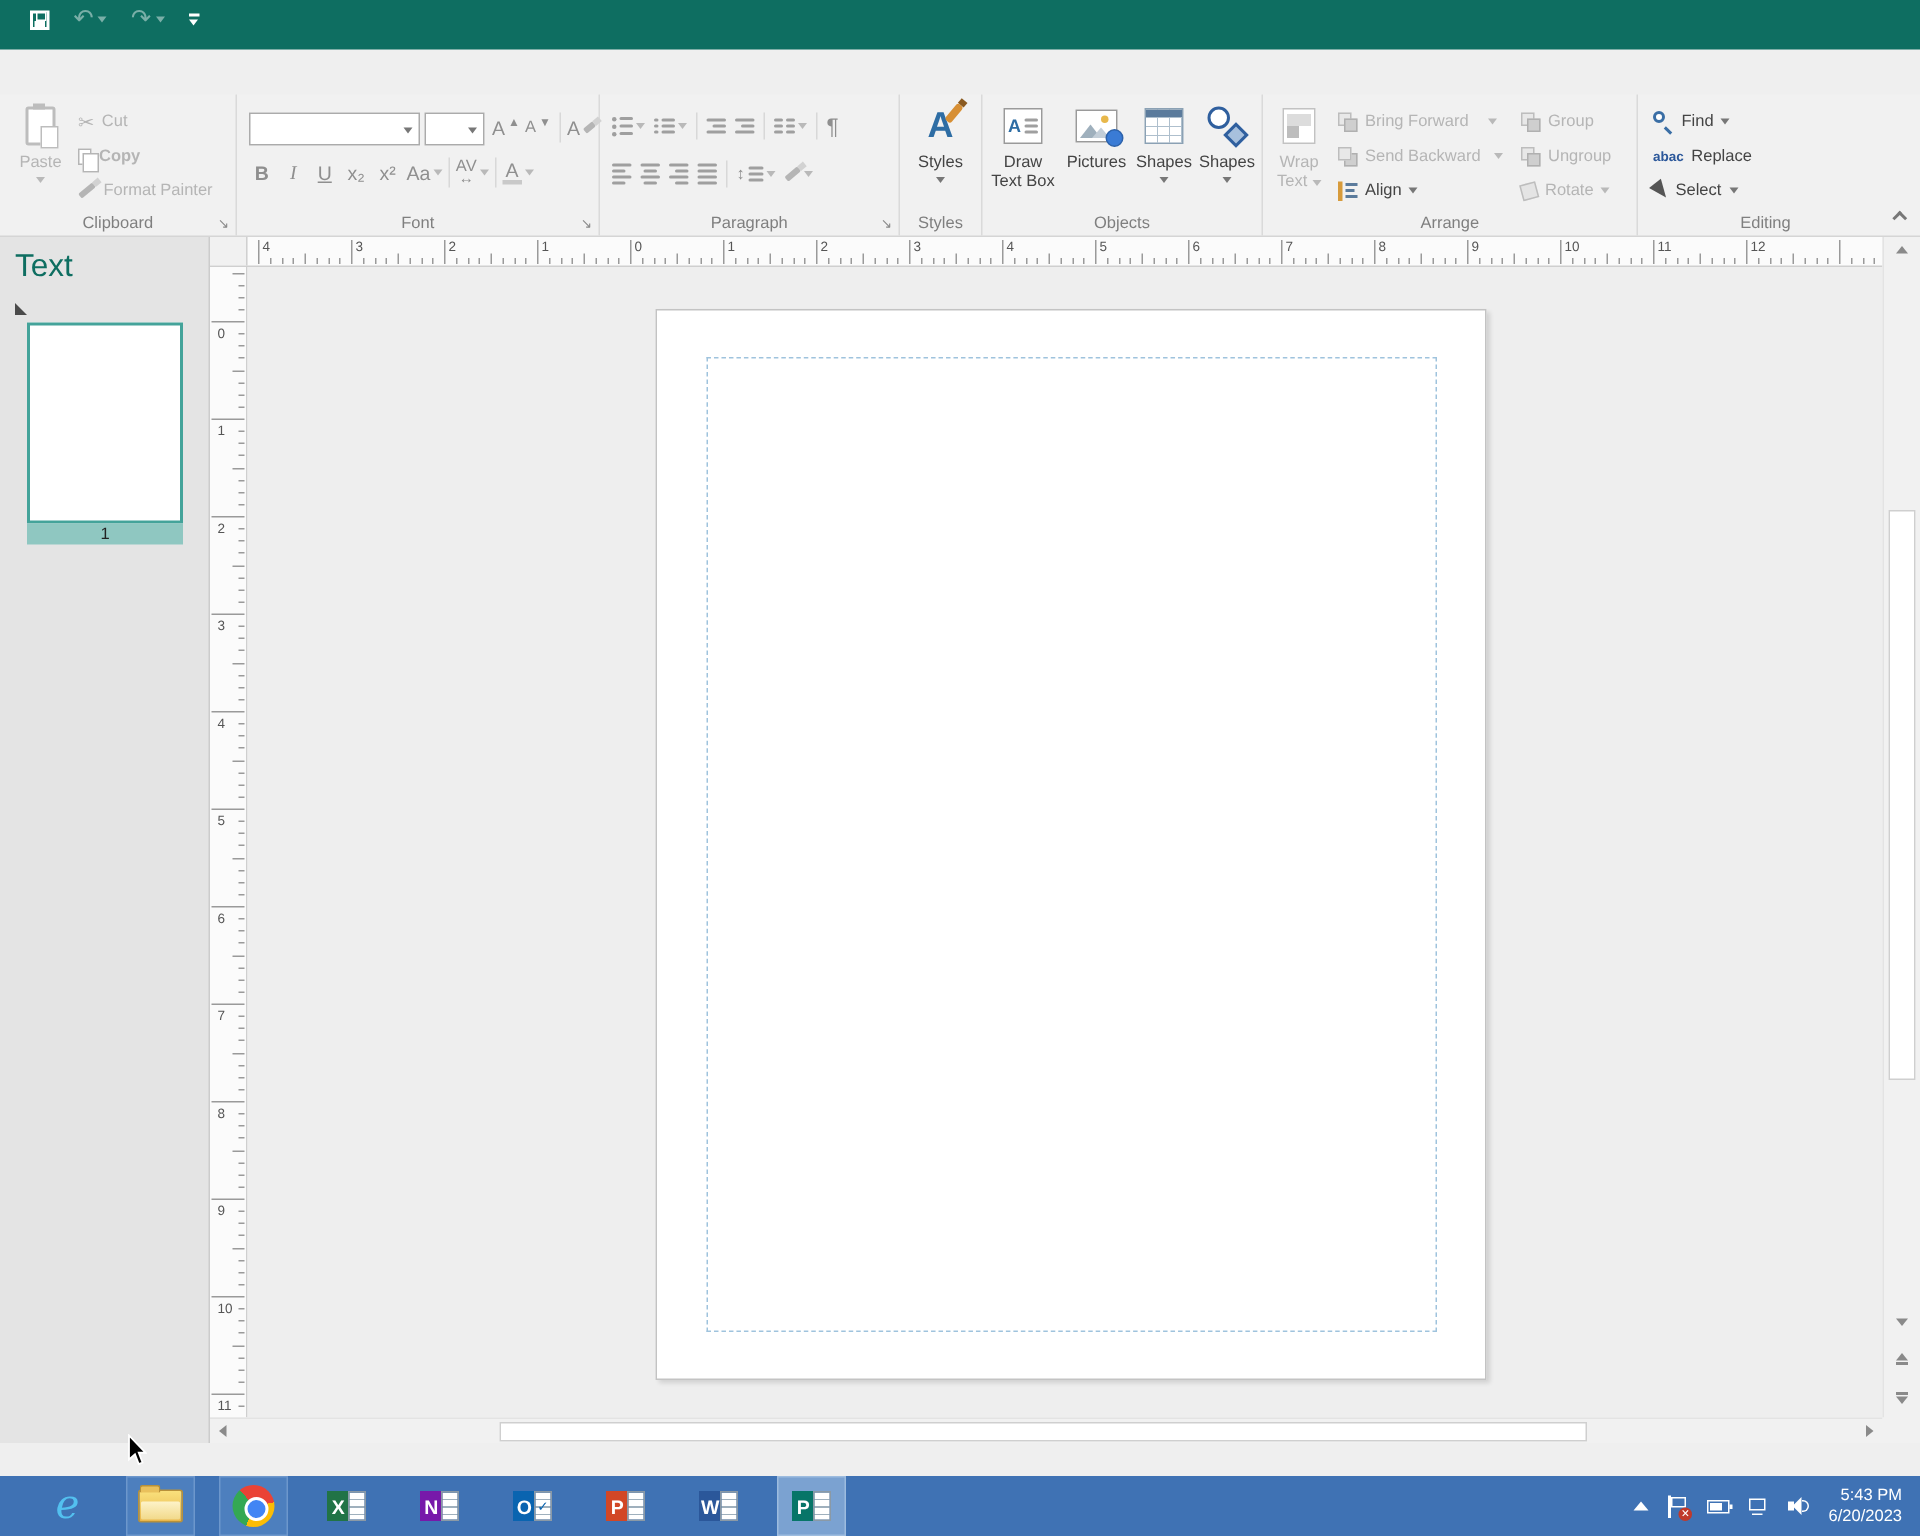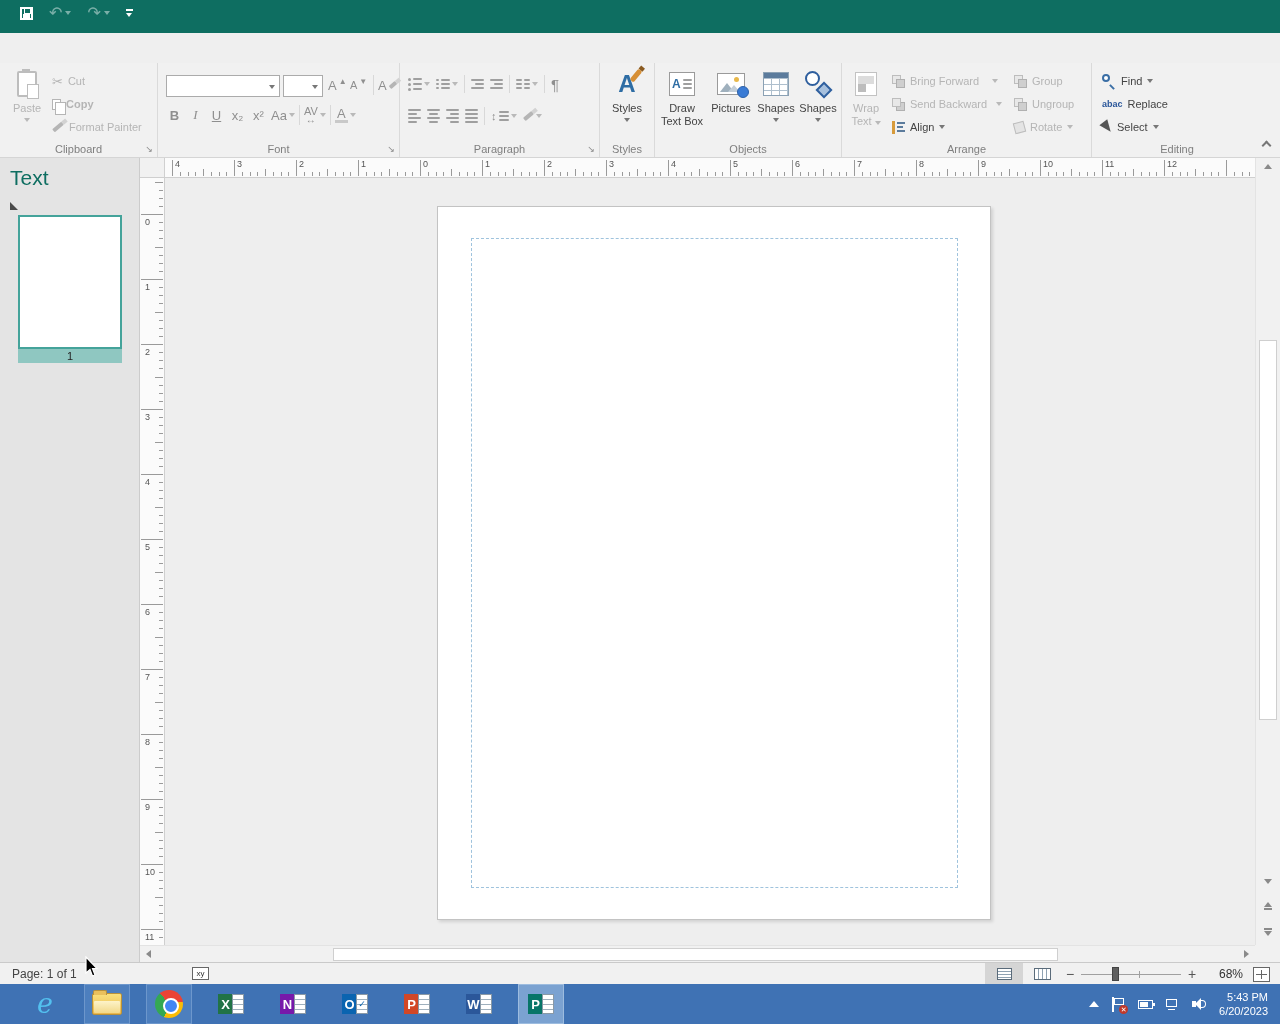--- a/index.html
+++ b/index.html
@@ -870,43 +870,20 @@
           <span class="tri-l"></span>
         </div>
       <div class="hthumb"></div>
       <div class="hbtn" style="right:0;">
           <span class="tri-r"></span>
         </div>
     </div>
     <div class="scorner"></div>
   </div>
 
-  <div class="statusbar">
-    <span class="sb-page">Page: 1 of 1</span>
-    <span class="sb-xy">xy</span>
-    <div class="sb-right">
-      <span class="viewbtn active">
-          <span class="pg-ic"></span>
-        </span>
-      <span class="viewbtn">
-          <span class="pg-ic2"></span>
-        </span>
-      <span class="zoomctl">
-        <span class="zminus">−</span>
-        <span class="ztrack">
-          <span class="line"></span>
-            <span class="notch"></span>
-          <span class="thumb"></span>
-        </span>
-        <span class="zplus">+</span>
-      </span>
-      <span class="zpct">68%</span>
-      <span class="fitbtn"></span>
-    </div>
-  </div>
 
   <svg class="cursor-arrow" width="14" height="22" viewBox="0 0 14 22">
     <path d="M2 1 L2 17 L6 13.5 L8.5 20 L11 19 L8.5 12.5 L13 12.5 Z" fill="#000" stroke="#fff" stroke-width="1.2"></path>
   </svg>
 
   <div class="taskbar">
     <div class="titems" id="taskbar-items">
         <div class="titem">
           <span class="ie-e">e</span>
         </div>

